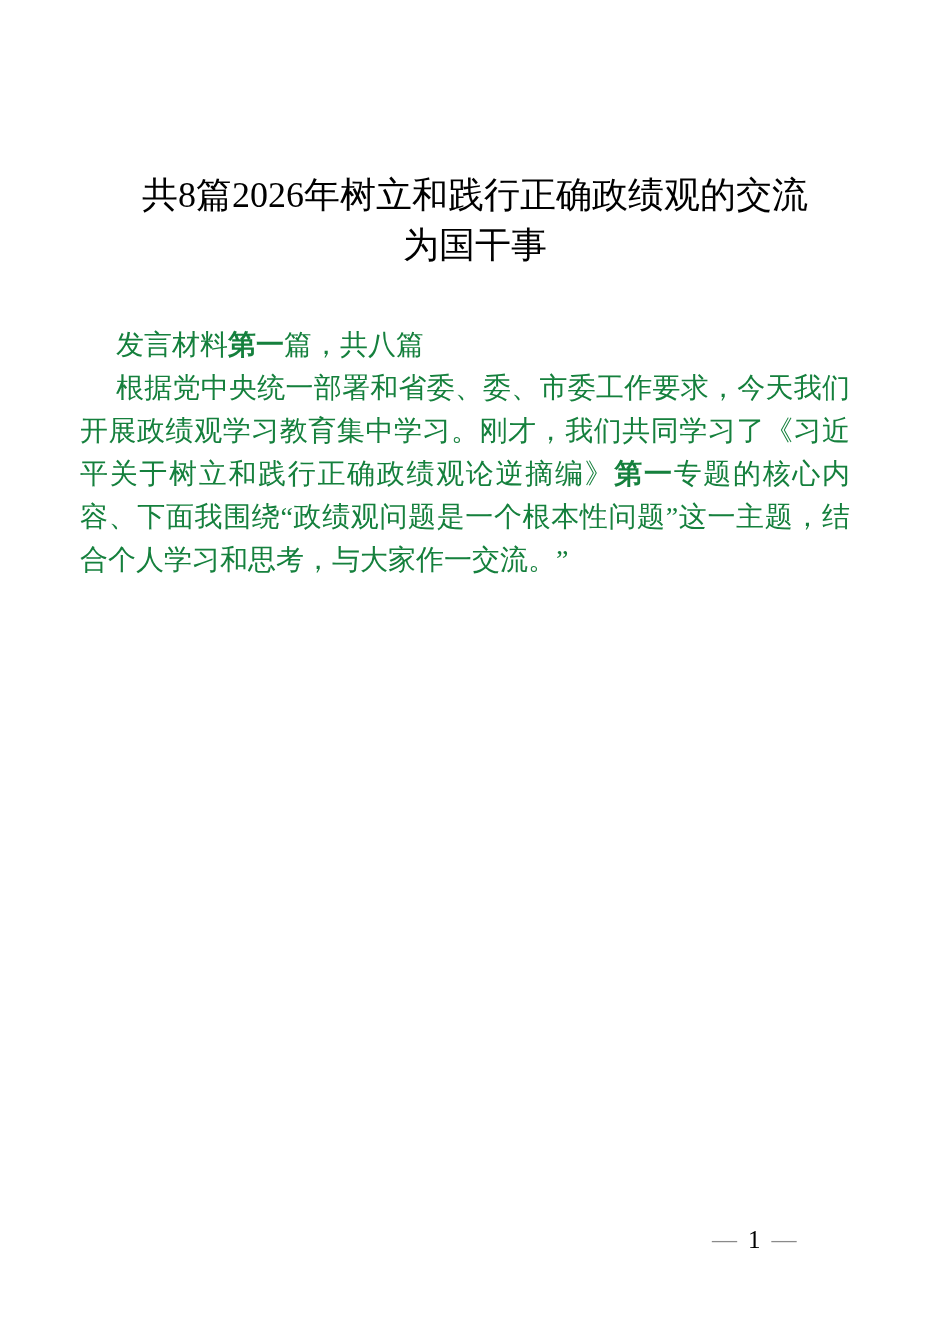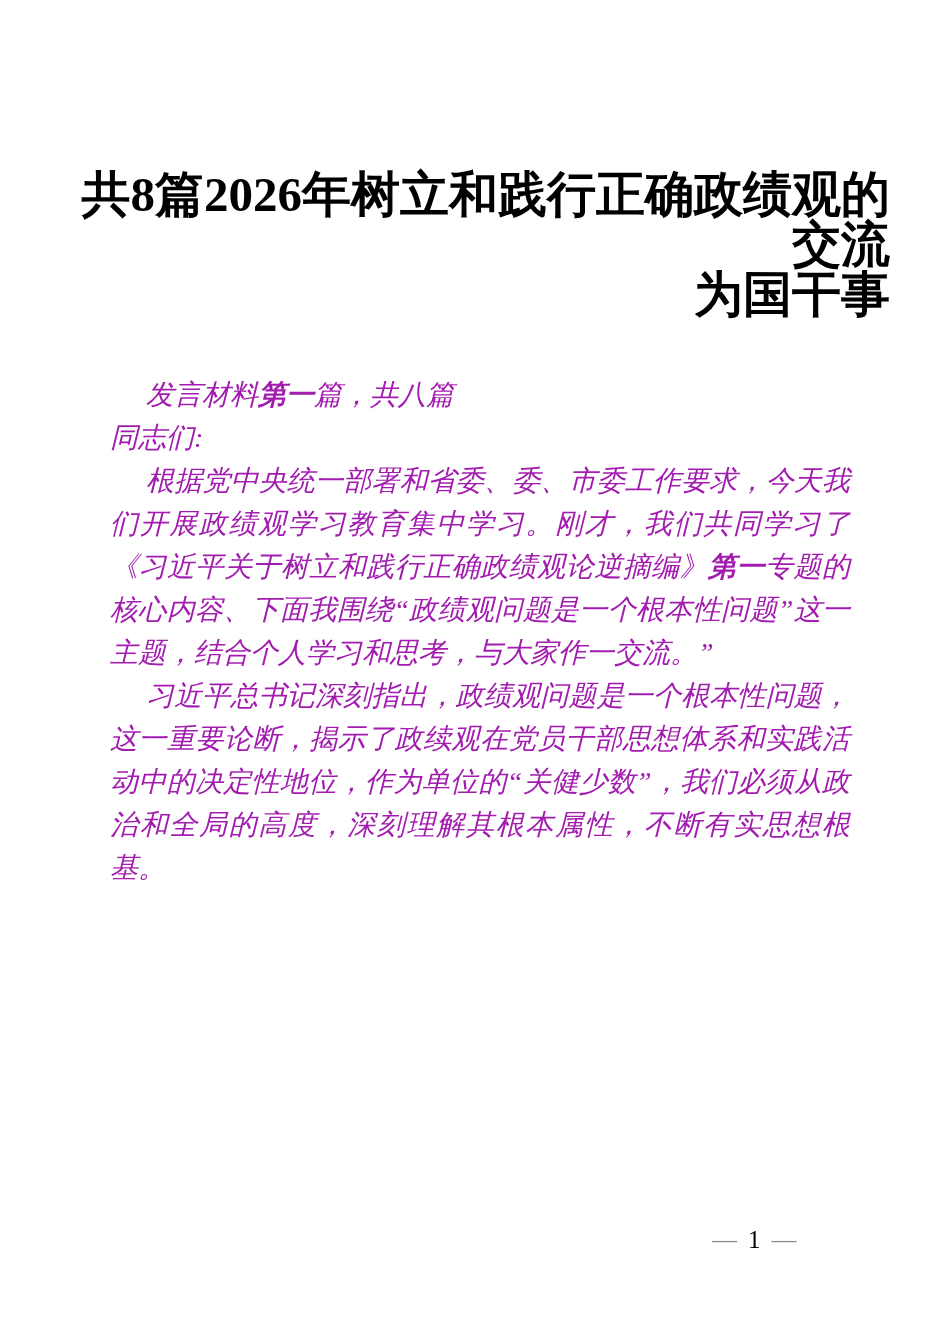--- a/index.html
+++ b/index.html
@@ -10,36 +10,35 @@
   .page {
     position: relative;
     width: 950px;
     height: 1344px;
     background: #ffffff;
     overflow: hidden;
     color: #000;
   }
   .doc-title {
     margin: 170px 60px 0 60px;
-    text-align: right;
+    text-align: center;
     font-family: "Liberation Serif", serif;
-    font-weight: bold;
-    font-size: 49px;
+    font-weight: normal;
+    font-size: 36px;
     line-height: 50px;
     color: #000;
   }
   .title-line { display: block; }
   .content {
-    margin: 53px 100px 0 110px;
+    margin: 53px 100px 0 80px;
     font-family: "Liberation Serif", serif;
     font-size: 28px;
     line-height: 43px;
     text-align: justify;
-    color: #a21caf;
-    font-style: italic;
+    color: #15803d;
   }
   .content p { margin: 0; padding: 0; }
   .content p.indent { text-indent: 36px; }
   .content p.heading {
     font-family: "Liberation Sans", sans-serif;
     font-weight: bold;
   }
   .content p.spaced { margin-top: 13px; }
   .seg-b { font-weight: bold; }
   .footer {
@@ -60,23 +59,21 @@
 
 <div class="page">
 
   <h1 class="doc-title">
     <span class="title-line">共8篇2026年树立和践行正确政绩观的交流</span>
     <span class="title-line">为国干事</span>
   </h1>
 
   <div class="content" id="paragraphs">
       <p class="indent"><span>发言材料</span><span class="seg-b">第一</span><span>篇，共八篇</span></p>
-      <p class=""><span>同志们:</span></p>
       <p class="indent"><span>根据党中央统一部署和省委、委、市委工作要求，今天我们开展政绩观学习教育集中学习。刚才，我们共同学习了《习近平关于树立和践行正确政绩观论逆摘编》</span><span class="seg-b">第一</span><span>专题的核心内容、下面我围绕“政绩观问题是一个根本性问题”这一主题，结合个人学习和思考，与大家作一交流。”</span></p>
-      <p class="indent"><span>习近平总书记深刻指出，政绩观问题是一个根本性问题，这一重要论断，揭示了政续观在党员干部思想体系和实践活动中的决定性地位，作为单位的“关健少数”，我们必须从政治和全局的高度，深刻理解其根本属性，不断有实思想根基。</span></p>
     </div>
 
   <div class="footer">
     <span class="dash">—</span>
     <span class="num">1</span>
     <span class="dash">—</span>
   </div>
 
 </div>
 

